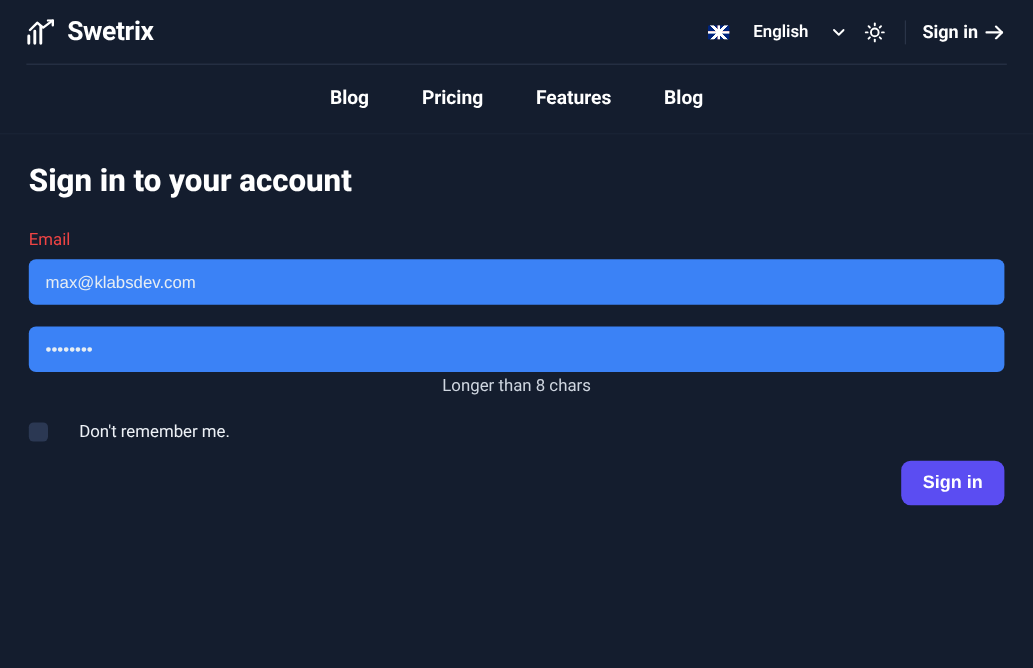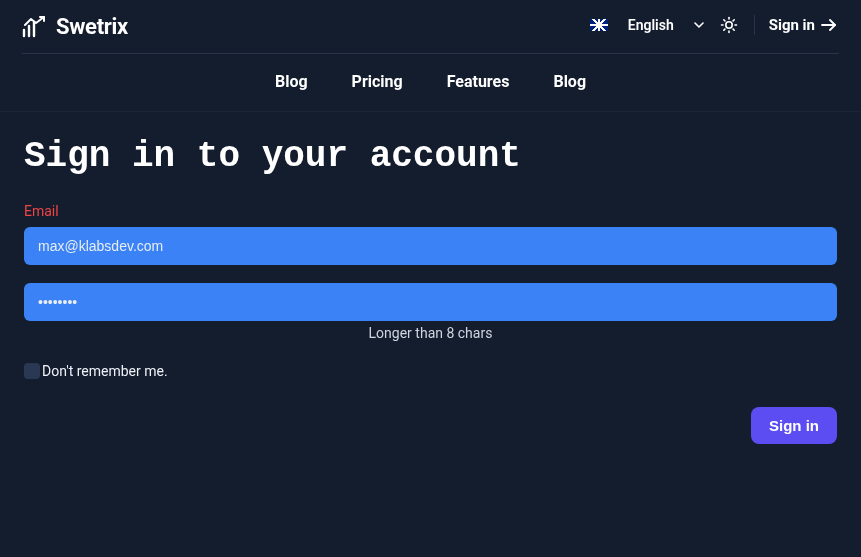--- a/index.html
+++ b/index.html
@@ -6,21 +6,21 @@
   body {
     background: #141d2e;
     color: #e6edf3;
     font-family: -apple-system, BlinkMacSystemFont, "Segoe UI", Roboto, Helvetica, Arial, sans-serif;
     width: 861px;
     height: 557px;
     overflow: hidden;
   }
   .topbar {
     display: flex;
-    align-items: flex-start;
+    align-items: center;
     justify-content: space-between;
     padding: 14px 24px 14px 22px;
   }
   .logo {
     display: flex;
     align-items: center;
     gap: 8px;
   }
   .logo-text {
     font-size: 22px;
@@ -78,41 +78,41 @@
     padding: 18px 0 20px 0;
   }
   .navbar a {
     color:#ffffff; font-size:16px; font-weight:700; text-decoration:none; cursor:pointer;
   }
   .page {
     padding: 24px 24px 0 24px;
     border-top: 1px solid #1b2536;
   }
   .page-title {
-    font-size: 36px; font-weight: 800; color:#ffffff; margin-bottom: 26px; font-family: Liberation Mono, monospace;
+    font-size: 26px; font-weight: 800; color:#ffffff; margin-bottom: 26px;
   }
   .field-label {
     font-size: 14px; color:#ef4444; margin-bottom: 8px; display:block;
   }
   .input {
     width: 100%;
     background: #3b82f6;
     border: none;
     border-radius: 6px;
     padding: 11px 14px;
     color: #e6edf3;
     font-size: 14px;
     outline: none;
     margin-bottom: 18px;
   }
   .hint {
     font-size: 14px; color:#cfd6e0; margin-top: -6px; margin-bottom: 22px; text-align: center;
   }
   .remember-row {
-    display:flex; align-items:center; gap:2px; margin-bottom: 28px;
+    display:flex; align-items:center; gap:26px; margin-bottom: 16px;
   }
   .checkbox {
     width:16px; height:16px; border-radius:4px; background:#2b3853; cursor:pointer;
   }
   .remember-label { font-size:14px; color:#eef2f7; }
   .actions { display:flex; justify-content:flex-end; }
   .btn-primary {
     background:#5b4df2; color:#ffffff; border:none; border-radius:8px;
     padding: 10px 18px; font-size:15px; font-weight:700; cursor:pointer;
   }

